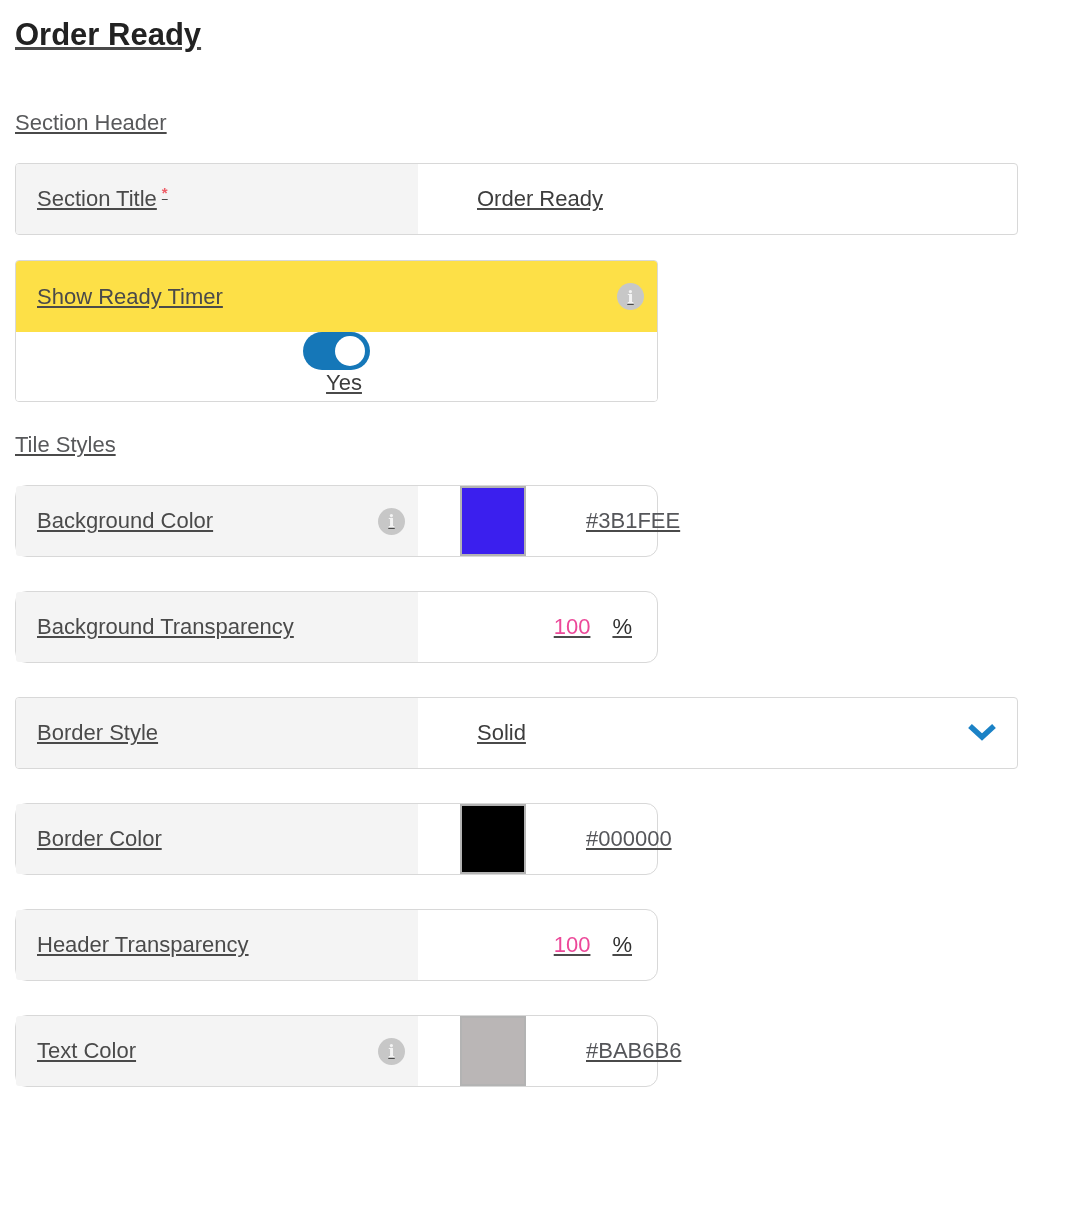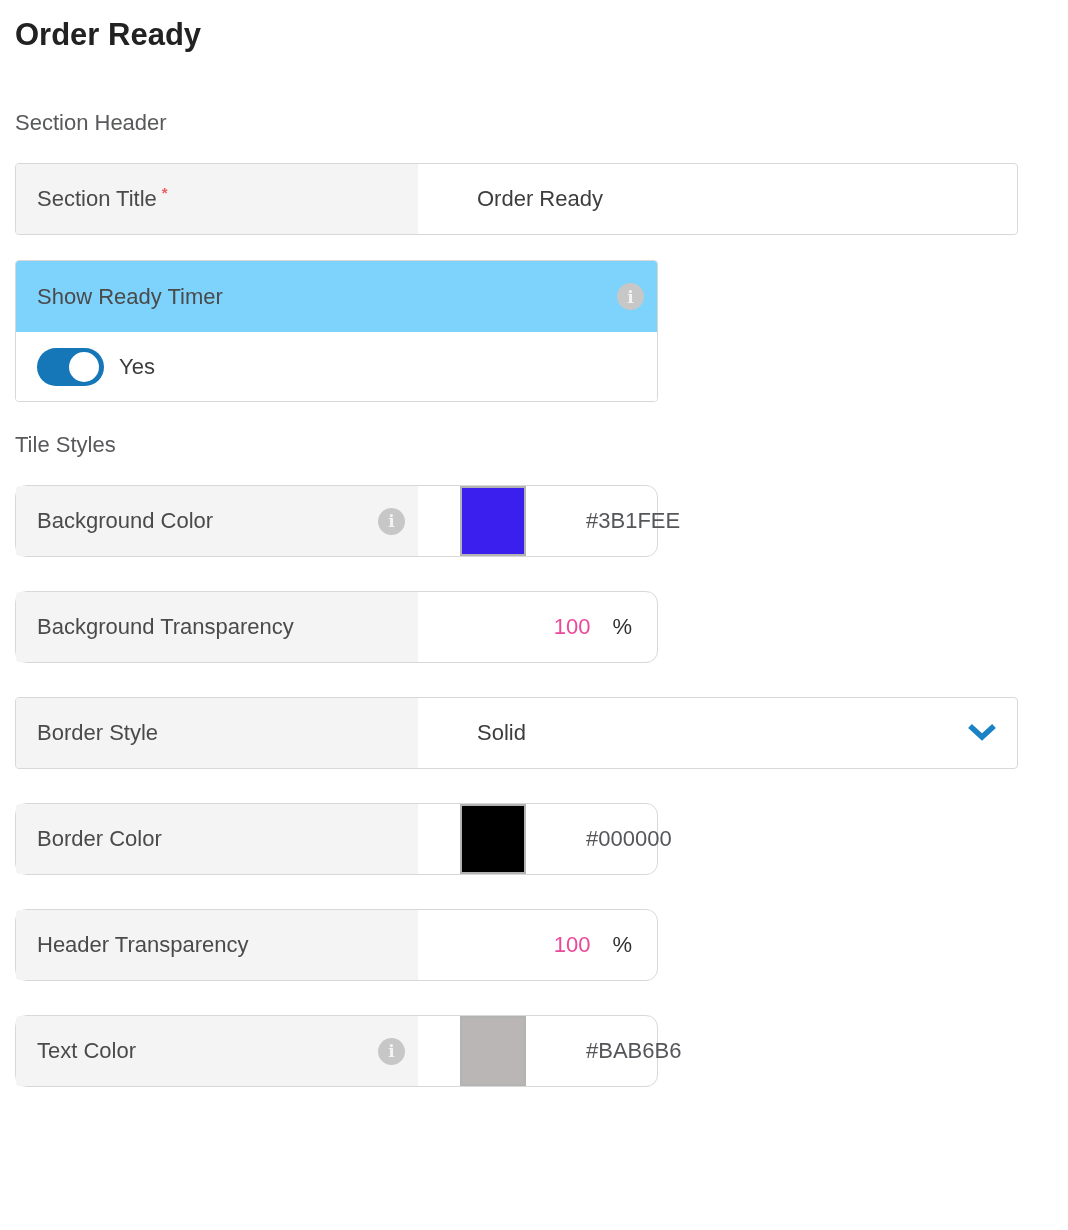--- a/index.html
+++ b/index.html
@@ -3,21 +3,21 @@
 <meta charset="utf-8">
 <style>
   * { margin:0; padding:0; box-sizing:border-box; }
   html,body { background:#ffffff; }
   body {
     width:1068px; height:1230px;
     font-family:"Liberation Sans", sans-serif;
     color:#4a4a4a;
     overflow:hidden;
   }
-  .content { padding:14px 0 0 15px; }
+  .content { padding:14px 0 0 15px;text-decoration:underline; }
 
   .page-title {
     font-size:31px; line-height:42px; font-weight:600; color:#222222;
   }
   .section-heading {
     font-size:22px; line-height:30px; font-weight:400; color:#58595b;
   }
   .mt-52 { margin-top:52px; }
   .mt-28 { margin-top:28px; }
   .mt-25 { margin-top:25px; }
@@ -61,26 +61,26 @@
   .hex {
     margin-left:20px; display:flex; align-items:center;
     font-size:22px; color:#55565a;
   }
 
   .panel {
     width:643px; border:1px solid #d8d8d8; border-radius:4px;
     overflow:hidden; background:#fff;
   }
   .panel-head {
-    height:71px; background:#7dd3fc;
+    height:71px; background:#fde047;
     display:flex; align-items:center; padding:0 13px 0 21px;
   }
   .panel-body {
     height:69px; background:#ffffff;
-    display:flex; align-items:center; padding:0 21px;
+    display:flex; align-items:center; padding:0 21px;flex-direction:column;
   }
   .toggle {
     position:relative; width:67px; height:38px; border-radius:19px;
     background:#1577b8; flex:0 0 auto;
   }
   .toggle .knob {
     position:absolute; right:5px; top:4px; width:30px; height:30px;
     border-radius:50%; background:#ffffff;
   }
   .toggle-label { margin-left:15px; font-size:22px; color:#3d3d3d; }

